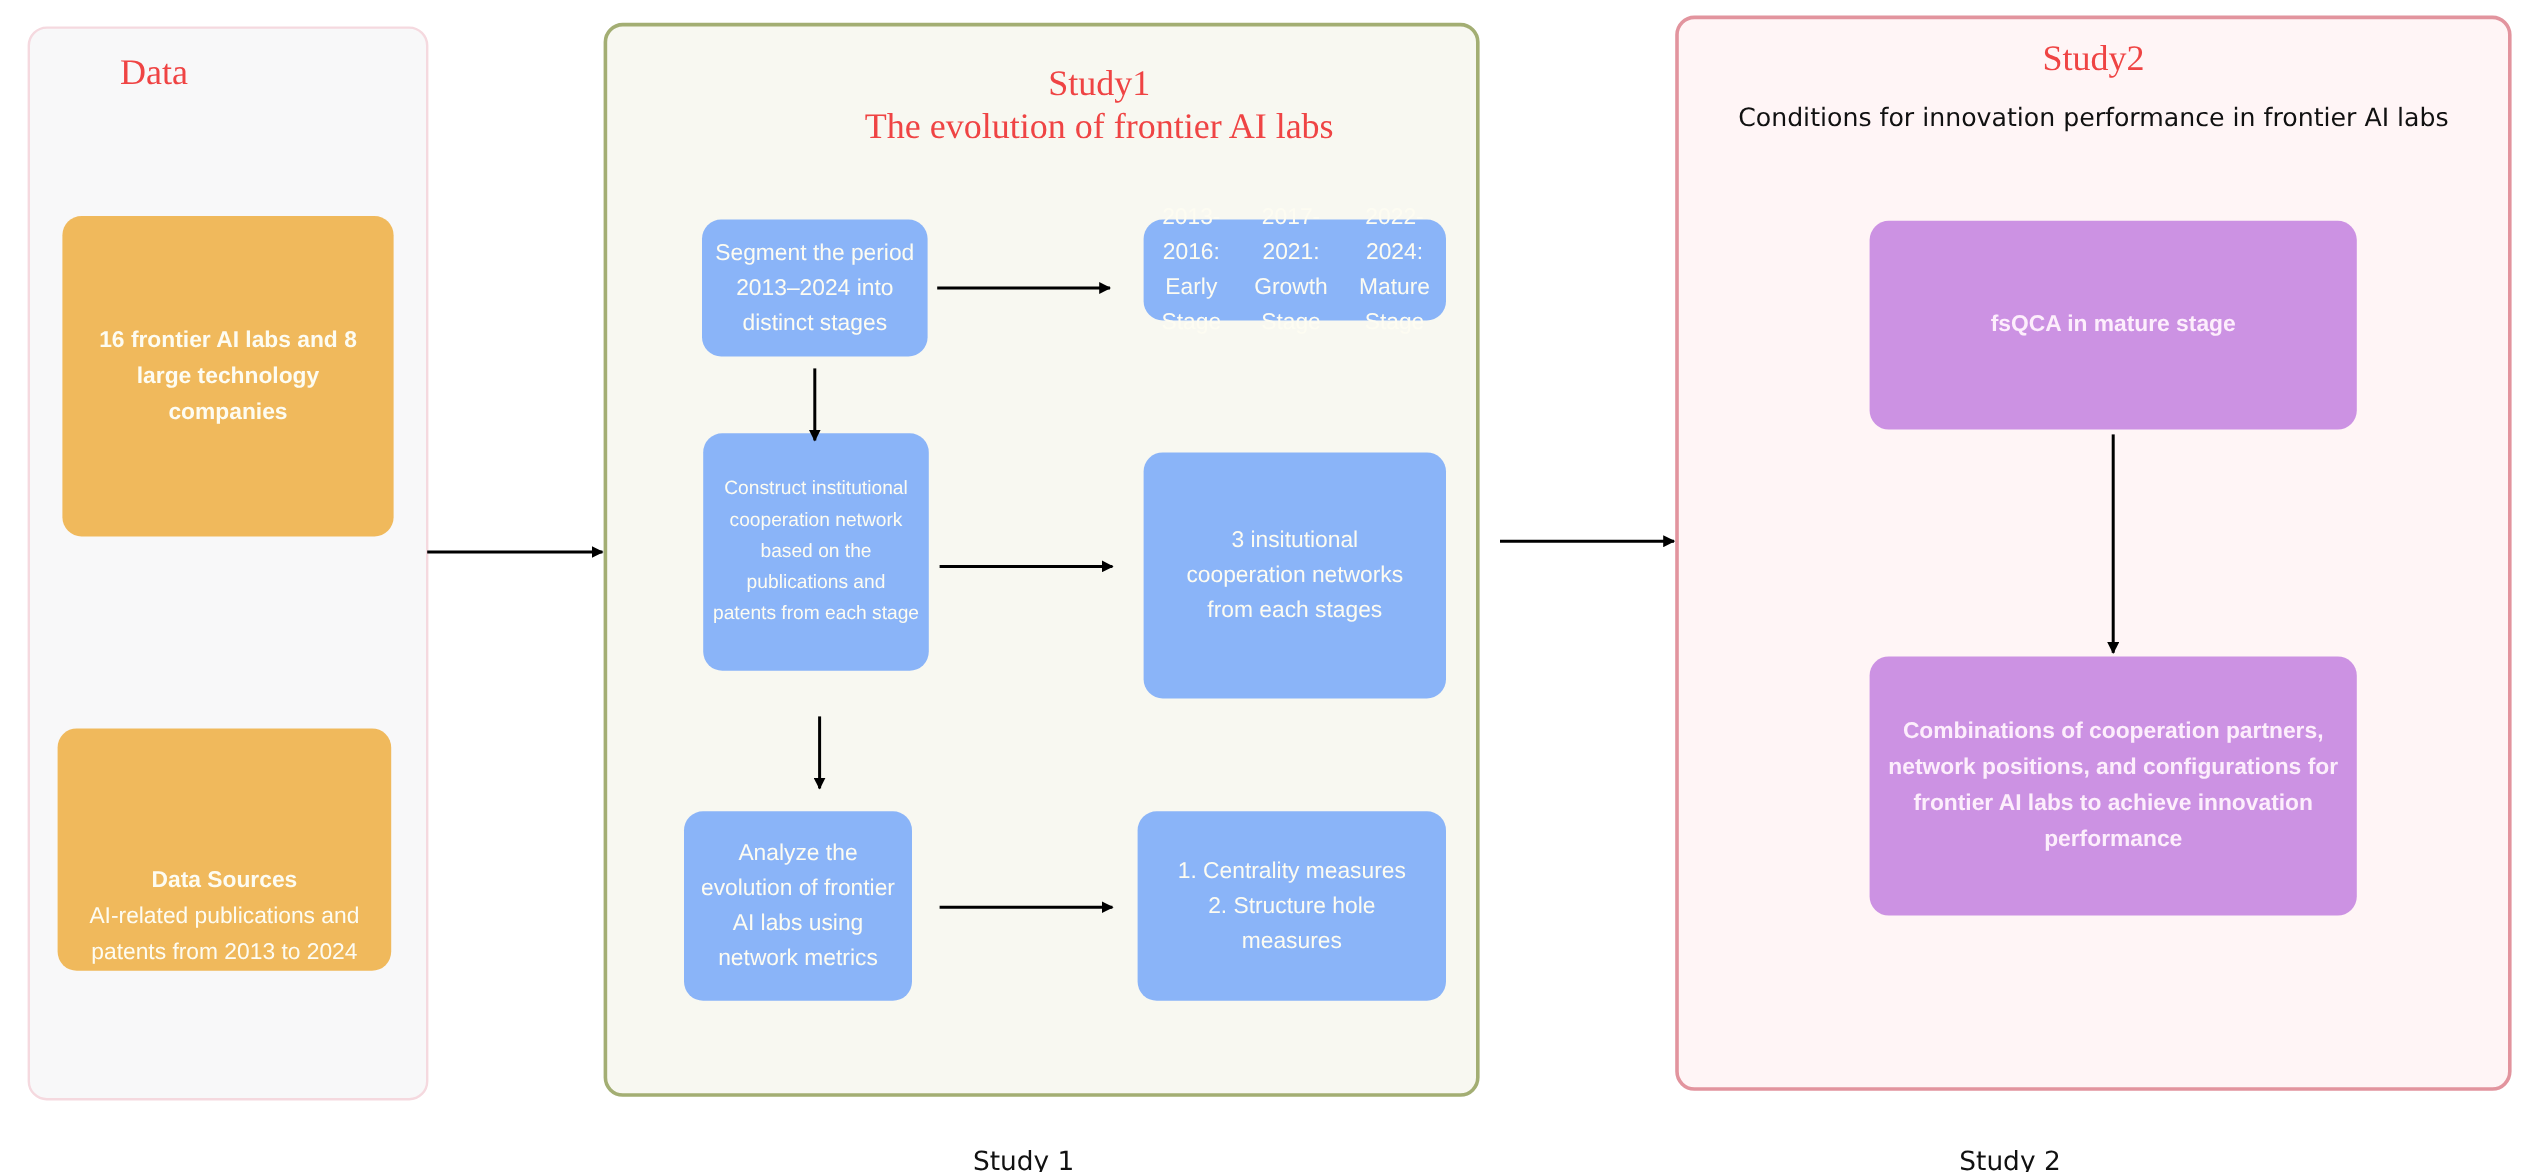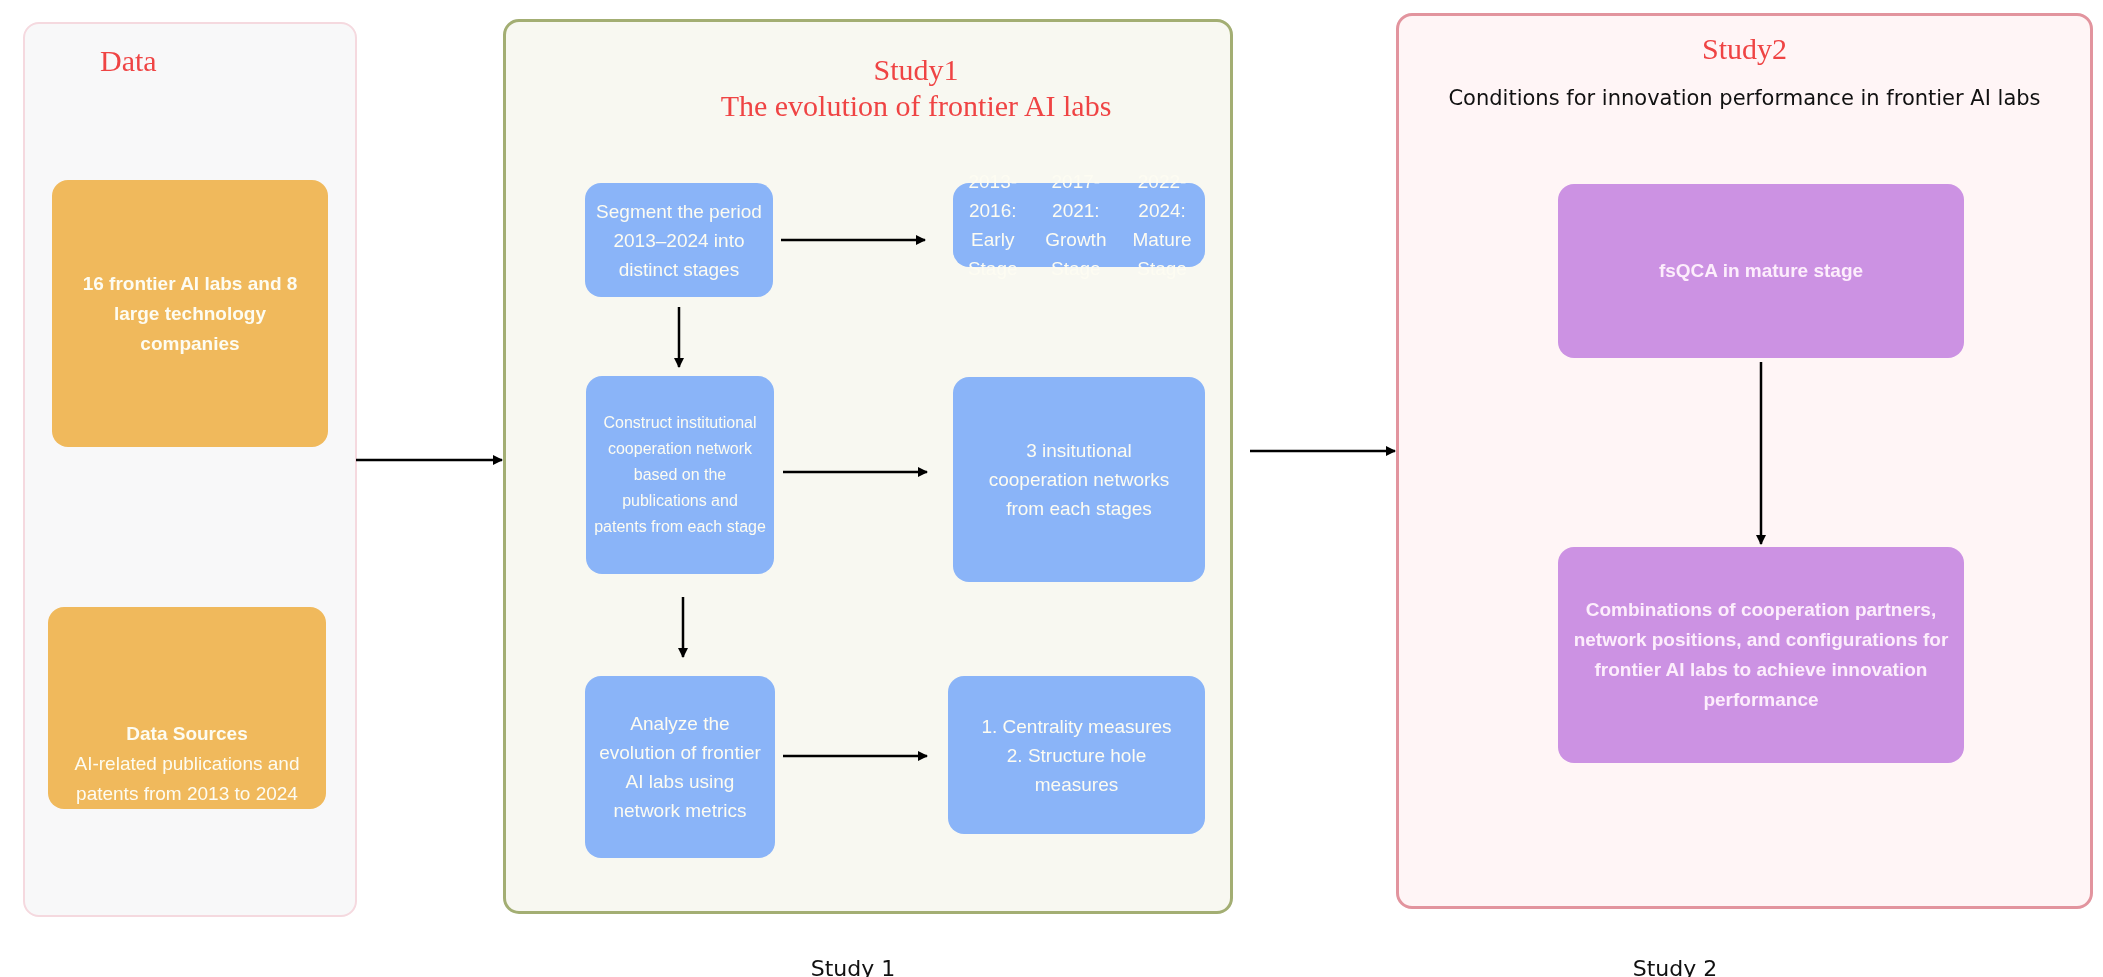--- a/index.html
+++ b/index.html
@@ -46,28 +46,28 @@
 
 <div class="box blue" style="left:585px; top:183px; width:188px; height:114px; padding:0 6px;">
   <span>Segment the period 2013–2024 into distinct stages</span>
 </div>
 <div class="box blue" style="left:953px; top:183px; width:252px; height:84px; flex-direction:row;">
   <span>2013-2016: Early Stage</span>
   <span>2017-2021: Growth Stage</span>
   <span>2022-2024: Mature Stage</span>
 </div>
 
-<div class="box blue small" style="left:586px; top:376px; width:188px; height:198px; padding:0 8px;">
+<div class="box blue small" style="left:586px; top:361px; width:188px; height:198px; padding:0 8px;">
   <span>Construct institutional cooperation network based on the publications and patents from each stage</span>
 </div>
 <div class="box blue" style="left:953px; top:377px; width:252px; height:205px; padding:0 24px;">
   <span>3 insitutional cooperation networks from each stages</span>
 </div>
 
-<div class="box blue" style="left:585px; top:676px; width:190px; height:182px; padding:0 14px;">
+<div class="box blue" style="left:570px; top:676px; width:190px; height:158px; padding:0 14px;">
   <span>Analyze the evolution of frontier AI labs using network metrics</span>
 </div>
 <div class="box blue" style="left:948px; top:676px; width:257px; height:158px; flex-direction:column; padding:0 10px;">
   <span>1.  Centrality measures</span>
   <span style="max-width:170px;">2.  Structure hole measures</span>
 </div>
 
 <div class="cap" style="left:743px; top:930px; width:220px;">Study 1</div>
 
 <div class="panel panel-s2"></div>

